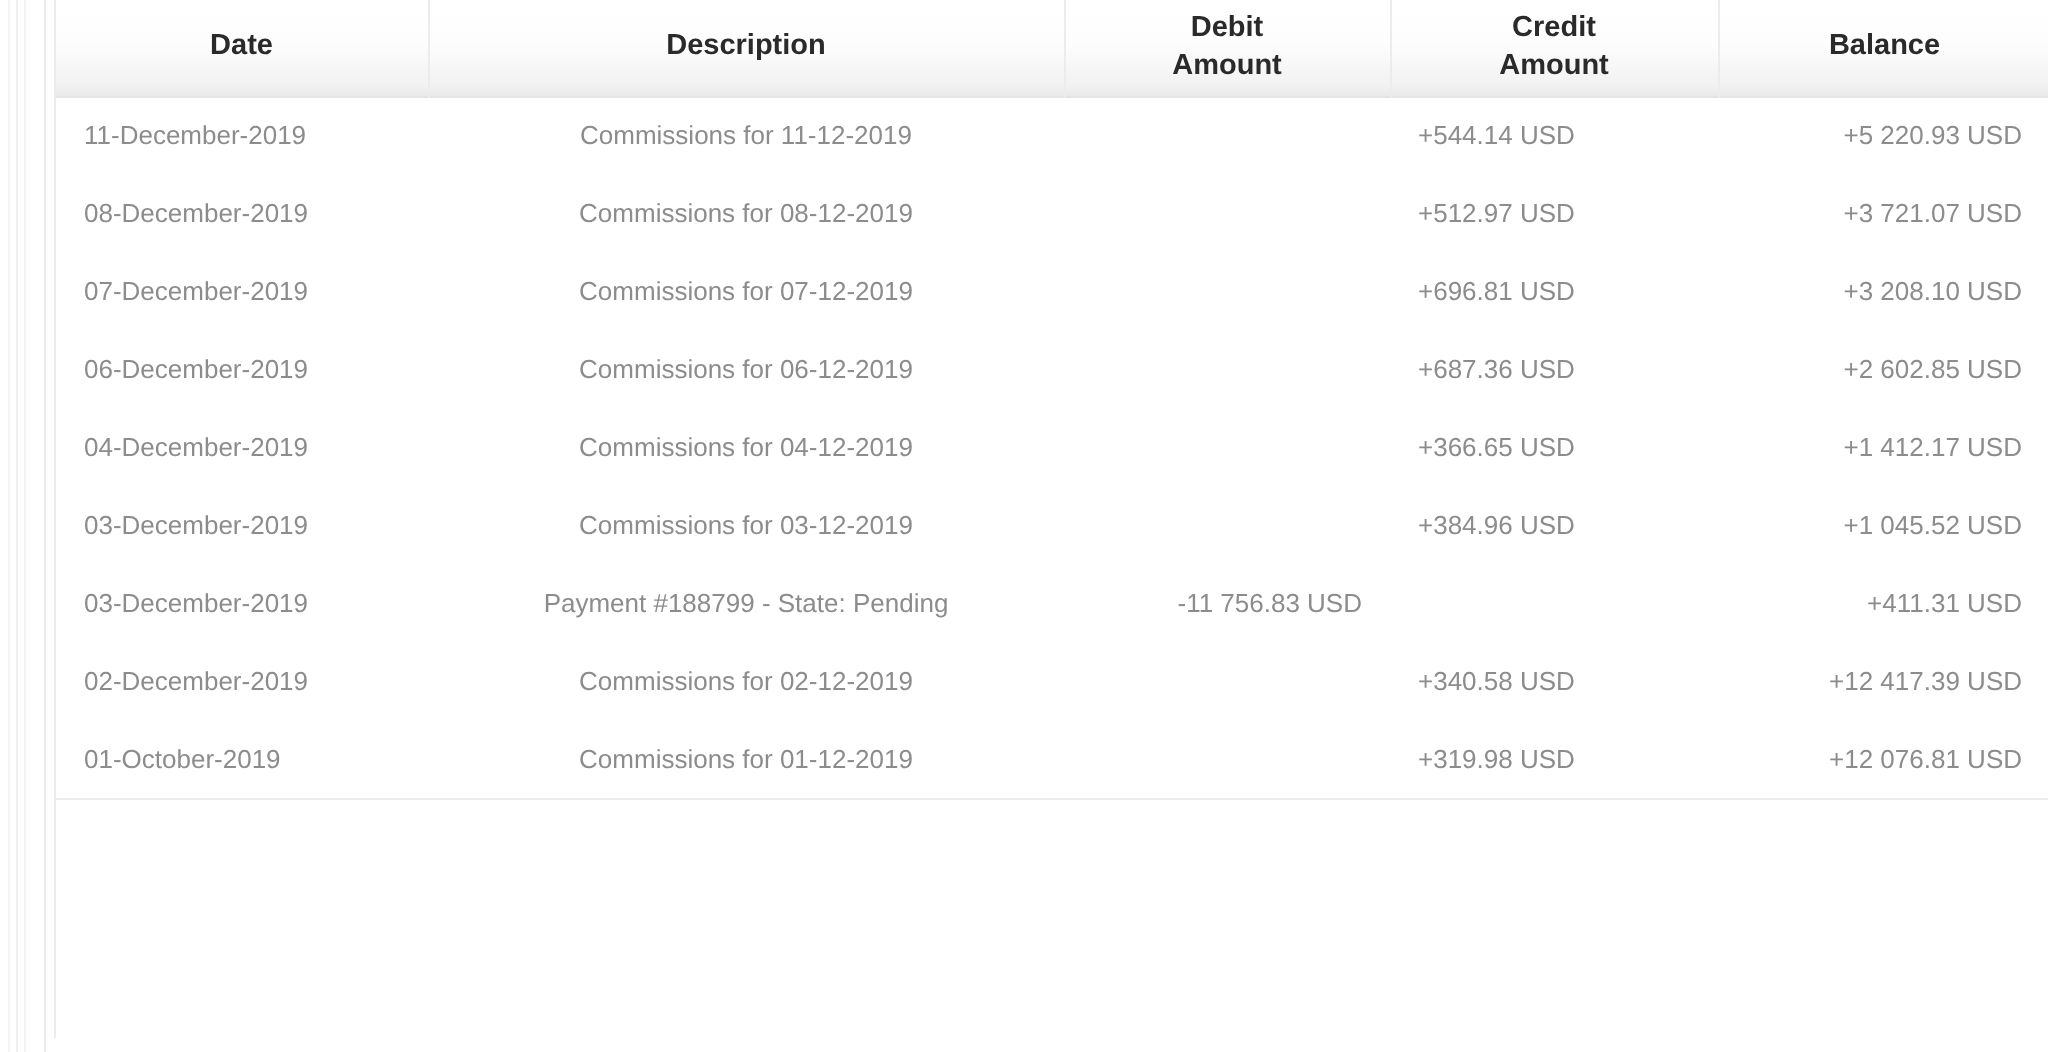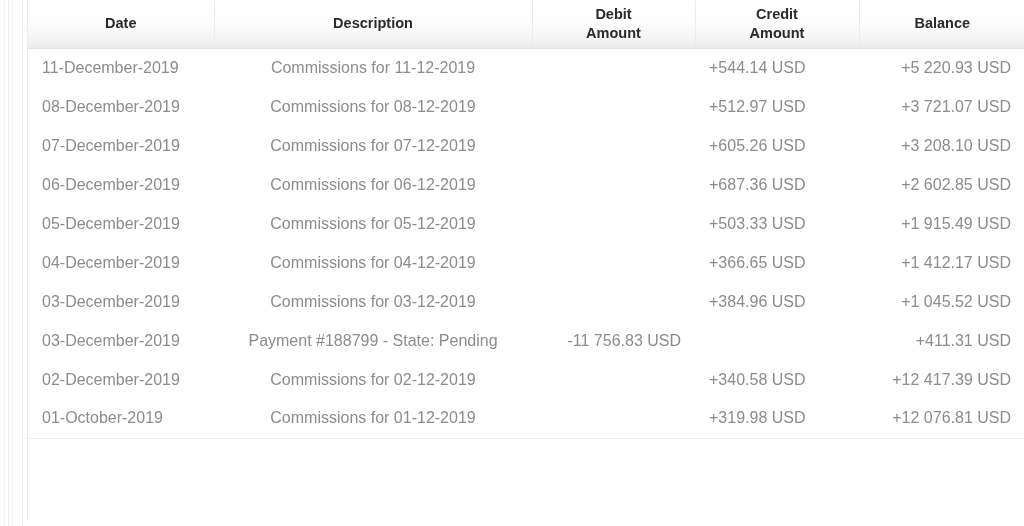--- a/index.html
+++ b/index.html
@@ -80,21 +80,21 @@
   }
   table.ledger thead tr {
     border-bottom: 1px solid #e4e4e4;
   }
 
   table.ledger tbody td {
     height: 39px;
     padding: 0 14px;
     box-sizing: border-box;
     vertical-align: middle;
-    font-size: 16px;
+    font-size: 13px;
     color: #8c8c8c;
     background: #ffffff;
     white-space: nowrap;
   }
   table.ledger tbody tr.bottom-edge td {
     border-bottom: 1px solid #ededed;
   }
 
   
   col.c-date    { width: 186px; }
@@ -163,36 +163,29 @@
             <td class="date">08-December-2019</td>
             <td class="desc">Commissions for 08-12-2019</td>
             <td class="debit"></td>
             <td class="credit">+512.97 USD</td>
             <td class="balance">+3 721.07 USD</td>
           </tr>
           <tr>
             <td class="date">07-December-2019</td>
             <td class="desc">Commissions for 07-12-2019</td>
             <td class="debit"></td>
-            <td class="credit">+605.26 USD</td>
+            <td class="credit">+696.81 USD</td>
             <td class="balance">+3 208.10 USD</td>
           </tr>
           <tr>
             <td class="date">06-December-2019</td>
             <td class="desc">Commissions for 06-12-2019</td>
             <td class="debit"></td>
             <td class="credit">+687.36 USD</td>
             <td class="balance">+2 602.85 USD</td>
-          </tr>
-          <tr>
-            <td class="date">05-December-2019</td>
-            <td class="desc">Commissions for 05-12-2019</td>
-            <td class="debit"></td>
-            <td class="credit">+503.33 USD</td>
-            <td class="balance">+1 915.49 USD</td>
           </tr>
           <tr>
             <td class="date">04-December-2019</td>
             <td class="desc">Commissions for 04-12-2019</td>
             <td class="debit"></td>
             <td class="credit">+366.65 USD</td>
             <td class="balance">+1 412.17 USD</td>
           </tr>
           <tr>
             <td class="date">03-December-2019</td>

